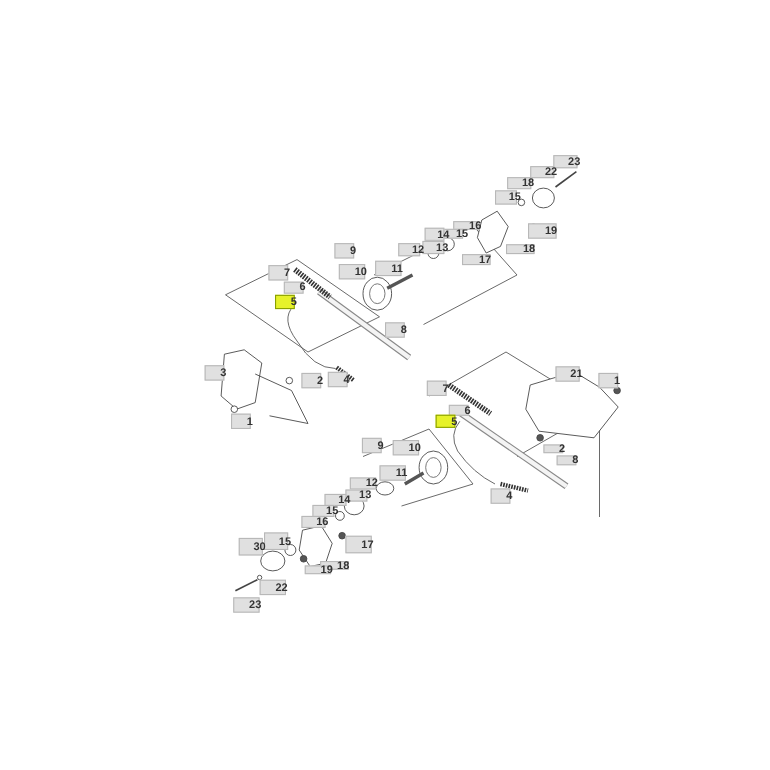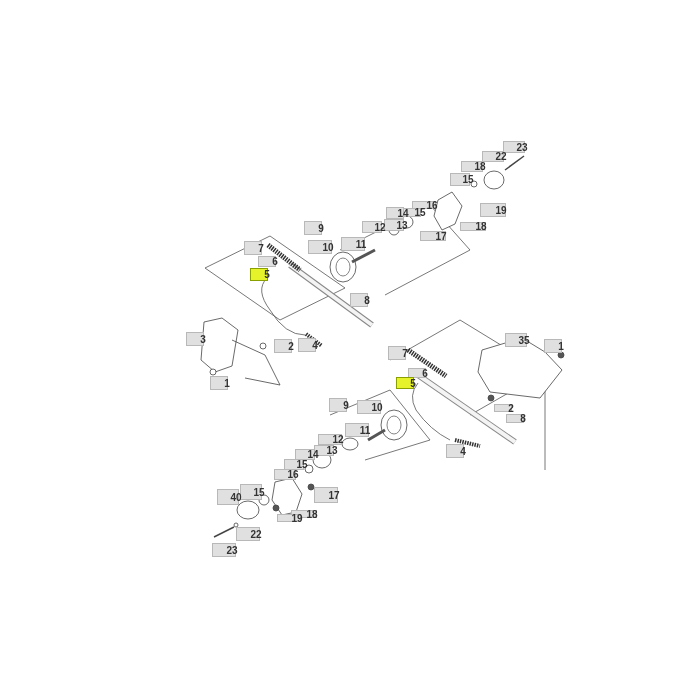--- a/index.html
+++ b/index.html
@@ -100,37 +100,37 @@
       <div class="callout" style="left: 308px; top: 240px; width: 24px; height: 14px;">10</div>
       <div class="callout" style="left: 341px; top: 237px; width: 24px; height: 14px;">11</div>
       <div class="callout" style="left: 244px; top: 241px; width: 16px; height: 14px;">7</div>
       <div class="callout" style="left: 258px; top: 256px; width: 16px; height: 11px;">6</div>
       <div class="callout hl" style="left: 250px; top: 268px; width: 16px; height: 13px;">5</div>
       <div class="callout" style="left: 350px; top: 293px; width: 16px; height: 14px;">8</div>
       <div class="callout" style="left: 186px; top: 332px; width: 18px; height: 14px;">3</div>
       <div class="callout" style="left: 274px; top: 339px; width: 16px; height: 14px;">2</div>
       <div class="callout" style="left: 298px; top: 338px; width: 16px; height: 14px;">4</div>
       <div class="callout" style="left: 210px; top: 376px; width: 16px; height: 14px;">1</div>
-      <div class="callout" style="left: 505px; top: 333px; width: 22px; height: 14px;">35</div>
+      <div class="callout" style="left: 505px; top: 333px; width: 22px; height: 14px;">21</div>
       <div class="callout" style="left: 544px; top: 339px; width: 16px; height: 14px;">1</div>
       <div class="callout" style="left: 388px; top: 346px; width: 16px; height: 14px;">7</div>
       <div class="callout" style="left: 408px; top: 368px; width: 16px; height: 10px;">6</div>
       <div class="callout hl" style="left: 396px; top: 377px; width: 16px; height: 12px;">5</div>
       <div class="callout" style="left: 494px; top: 404px; width: 16px; height: 8px;">2</div>
       <div class="callout" style="left: 506px; top: 414px; width: 18px; height: 9px;">8</div>
       <div class="callout" style="left: 446px; top: 444px; width: 16px; height: 14px;">4</div>
       <div class="callout" style="left: 329px; top: 398px; width: 16px; height: 14px;">9</div>
       <div class="callout" style="left: 357px; top: 400px; width: 24px; height: 14px;">10</div>
       <div class="callout" style="left: 345px; top: 423px; width: 24px; height: 14px;">11</div>
       <div class="callout" style="left: 318px; top: 434px; width: 24px; height: 11px;">12</div>
       <div class="callout" style="left: 314px; top: 445px; width: 20px; height: 11px;">13</div>
       <div class="callout" style="left: 295px; top: 449px; width: 20px; height: 11px;">14</div>
       <div class="callout" style="left: 284px; top: 459px; width: 20px; height: 11px;">15</div>
       <div class="callout" style="left: 274px; top: 469px; width: 22px; height: 11px;">16</div>
       <div class="callout" style="left: 314px; top: 487px; width: 24px; height: 16px;">17</div>
       <div class="callout" style="left: 240px; top: 484px; width: 22px; height: 16px;">15</div>
-      <div class="callout" style="left: 217px; top: 489px; width: 22px; height: 16px;">40</div>
+      <div class="callout" style="left: 217px; top: 489px; width: 22px; height: 16px;">30</div>
       <div class="callout" style="left: 291px; top: 510px; width: 26px; height: 8px;">18</div>
       <div class="callout" style="left: 277px; top: 514px; width: 24px; height: 8px;">19</div>
       <div class="callout" style="left: 236px; top: 527px; width: 24px; height: 14px;">22</div>
       <div class="callout" style="left: 212px; top: 543px; width: 24px; height: 14px;">23</div>
     </div>
 </div>
 
 </body></html>

